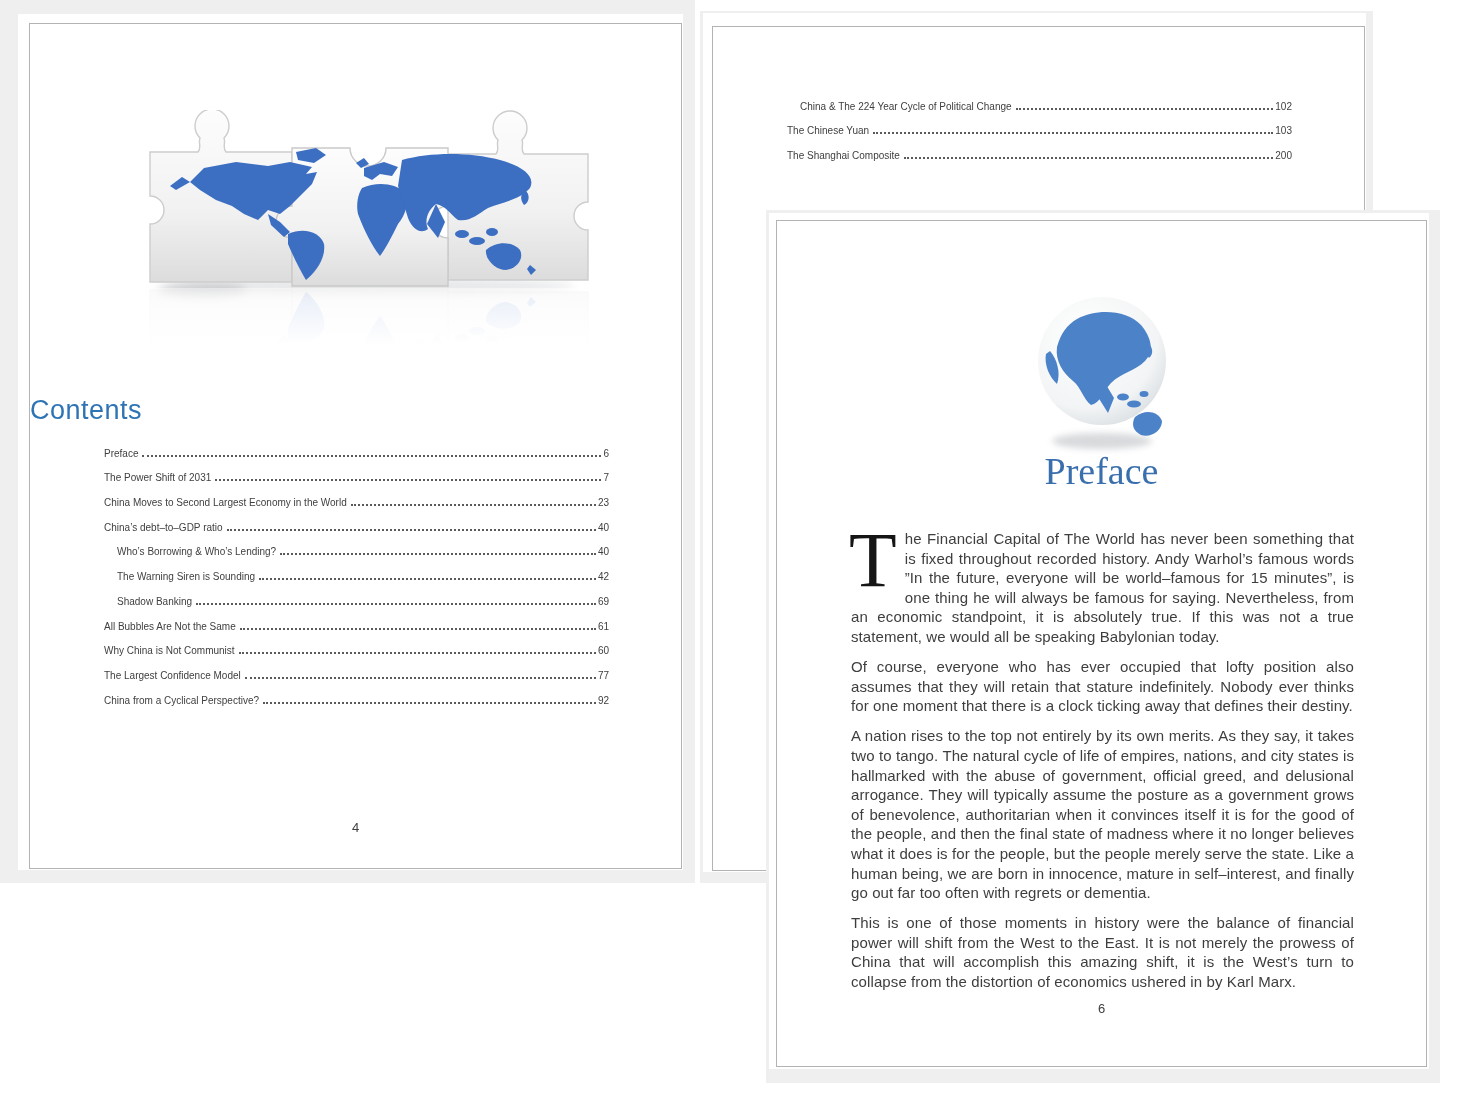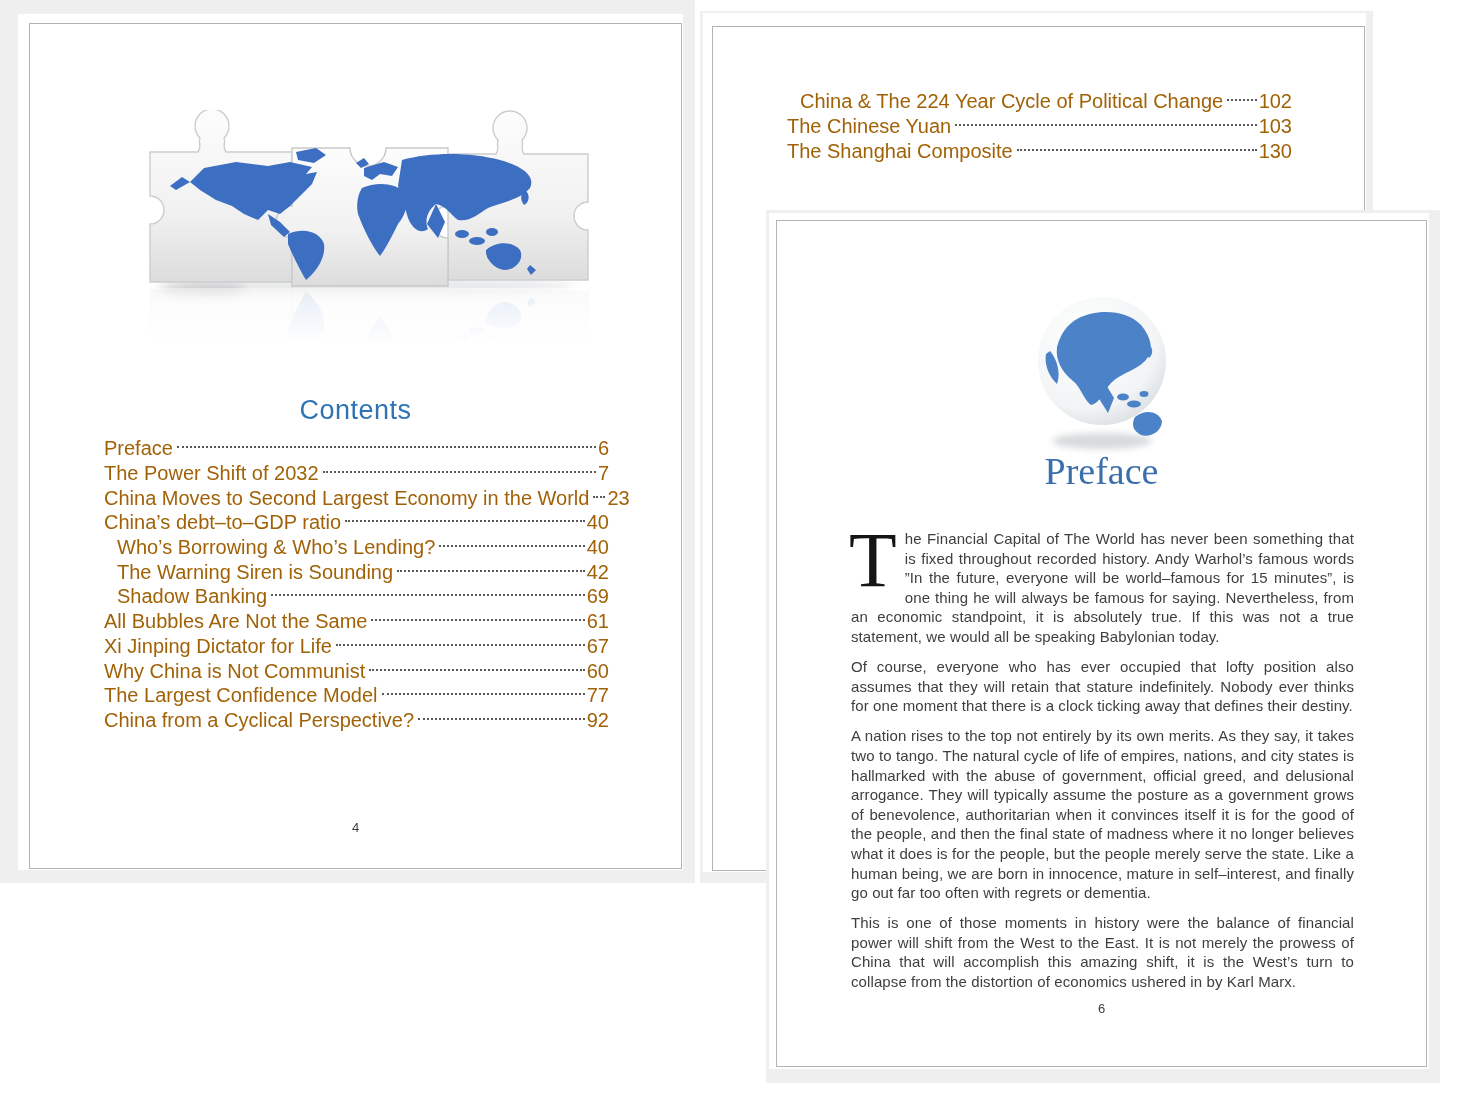--- a/index.html
+++ b/index.html
@@ -22,26 +22,26 @@
   
   .page-front .matte{left:766px;top:210px;width:674px;height:873px;}
   .page-front .sheet-bg{left:769px;top:213px;width:660px;height:856px;}
   .page-front .sheet{left:776px;top:220px;width:651px;height:847px;}
 
   .z1{z-index:1}.z2{z-index:2}.z3{z-index:3}
   .matte,.sheet-bg,.sheet{z-index:inherit}
   .layer{position:absolute;left:0;top:0;}
 
   
-  .contents-title{position:absolute;left:0;top:371px;width:100%;text-align:center;
+  .contents-title{position:absolute;left:0;top:371px;width:100%;text-align:left;
       font-size:27px;letter-spacing:0.5px;color:#2e74b5;}
   .toc-list{position:absolute;left:74px;top:414px;width:505px;}
   .toc-list.back{left:74px;top:64px;}
-  .toc-row{display:flex;align-items:center;height:24.7px;box-sizing:border-box;
-      padding-bottom:4px;font-size:20px;color:#a16207;}
+  .toc-row{display:flex;align-items:flex-end;height:24.7px;box-sizing:border-box;
+      padding-bottom:4px;font-size:10px;color:#404040;}
   .toc-row .lbl{white-space:nowrap;line-height:1;}
   .toc-row .leader{flex:1;border-bottom:2px dotted #5a5a5a;margin:0 2px 2px 4px;min-width:12px;}
   .toc-row .pg{line-height:1;}
   .toc-row.indent{padding-left:13px;}
 
   .pagenum{position:absolute;left:0;width:100%;text-align:center;font-size:13px;color:#3d3d3d;}
   .pagenum.left{top:796px;}
   .pagenum.front{top:780px;}
 
   
@@ -131,21 +131,21 @@
 
       <div class="contents-title">Contents</div>
 
       <div class="toc-list" id="toc-left">
           <div class="toc-row">
     <span class="lbl">Preface</span>
     <span class="leader"></span>
     <span class="pg">6</span>
   </div>
           <div class="toc-row">
-    <span class="lbl">The Power Shift of 2032</span>
+    <span class="lbl">The Power Shift of 2031</span>
     <span class="leader"></span>
     <span class="pg">7</span>
   </div>
           <div class="toc-row">
     <span class="lbl">China Moves to Second Largest Economy in the World</span>
     <span class="leader"></span>
     <span class="pg">23</span>
   </div>
           <div class="toc-row">
     <span class="lbl">China’s debt–to–GDP ratio</span>
@@ -164,25 +164,20 @@
   </div>
           <div class="toc-row indent">
     <span class="lbl">Shadow Banking</span>
     <span class="leader"></span>
     <span class="pg">69</span>
   </div>
           <div class="toc-row">
     <span class="lbl">All Bubbles Are Not the Same</span>
     <span class="leader"></span>
     <span class="pg">61</span>
-  </div>
-          <div class="toc-row">
-    <span class="lbl">Xi Jinping Dictator for Life</span>
-    <span class="leader"></span>
-    <span class="pg">67</span>
   </div>
           <div class="toc-row">
     <span class="lbl">Why China is Not Communist</span>
     <span class="leader"></span>
     <span class="pg">60</span>
   </div>
           <div class="toc-row">
     <span class="lbl">The Largest Confidence Model</span>
     <span class="leader"></span>
     <span class="pg">77</span>
@@ -209,21 +204,21 @@
     <span class="pg">102</span>
   </div>
           <div class="toc-row">
     <span class="lbl">The Chinese Yuan</span>
     <span class="leader"></span>
     <span class="pg">103</span>
   </div>
           <div class="toc-row">
     <span class="lbl">The Shanghai Composite</span>
     <span class="leader"></span>
-    <span class="pg">130</span>
+    <span class="pg">200</span>
   </div>
         </div>
     </div>
   </div>
 
   <div class="page-front z3">
     <div class="matte layer"></div>
     <div class="sheet-bg layer"></div>
     <div class="sheet layer">
 

